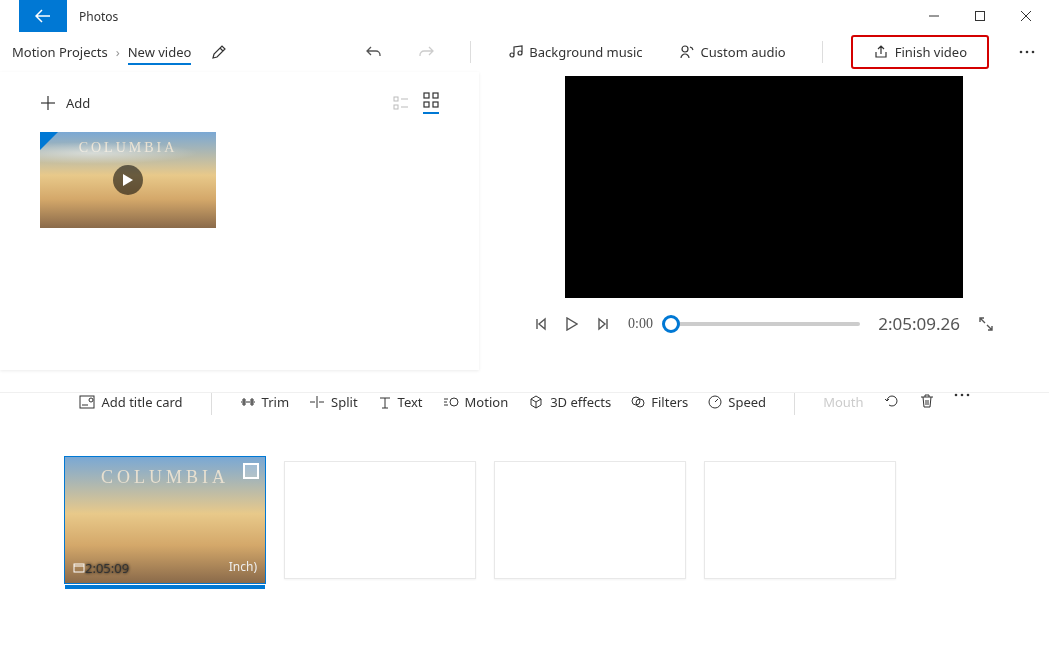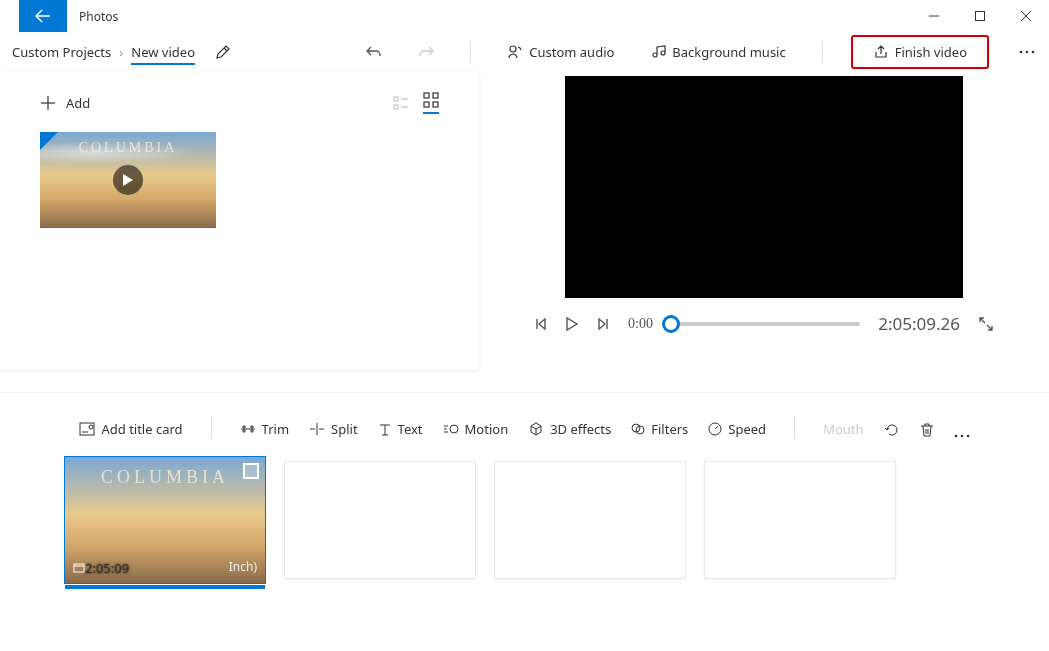--- a/index.html
+++ b/index.html
@@ -35,21 +35,21 @@
 .thumb-text { position:absolute; top:8px; left:0; right:0; text-align:center; font-family:serif; font-size:14px; letter-spacing:3px; color:#e8e0d0; font-weight:300; }
 .thumb-play { width:30px; height:30px; background:rgba(0,0,0,.55); border-radius:50%; display:flex; align-items:center; justify-content:center; z-index:3; }
 .preview-area { flex:1; display:flex; flex-direction:column; align-items:center; padding-top:4px; }
 .preview-video { width:398px; height:222px; background:#000; }
 .player-ctrls { width:460px; display:flex; align-items:center; gap:18px; margin-top:14px; }
 .pc-btn { display:flex; align-items:center; justify-content:center; }
 .time-cur { font-size:14px; color:#555;font-family:Liberation Serif, serif; }
 .seek { flex:1; height:4px; background:#ccc; border-radius:2px; position:relative; }
 .seek-handle { position:absolute; left:0; top:50%; transform:translate(-50%,-50%); width:18px; height:18px; border-radius:50%; background:#fff; border:3px solid #0078d4; }
 .time-total { font-size:17px; color:#555; }
-.toolbar { height:46px; display:flex; align-items:flex-end; justify-content:center; gap:20px; margin-top:22px; border-top:1px solid #f0f0f0; }
+.toolbar { height:46px; display:flex; align-items:flex-start; justify-content:center; gap:20px; margin-top:22px; border-top:1px solid #f0f0f0; }
 .tb-btn { display:flex; align-items:center; gap:6px; }
 .tb-disabled { color:#ccc; }
 .storyboard { padding:18px 64px; display:flex; gap:18px; }
 .sb-clip { width:202px; height:128px; position:relative; border:1px solid #b8b8b8; }
 .sb-clip.active { border:1px solid #0078d4; }
 .sb-img { width:100%; height:100%; background:linear-gradient(180deg,#7aa8d4 0%,#e8c98a 45%,#d4a86a 70%,#8a6a4a 100%); position:relative; overflow:hidden; }
 .sb-img .thumb-text { font-size:18px; top:10px; letter-spacing:4px; }
 .sb-dur { position:absolute; bottom:6px; left:8px; color:#fff; font-size:15px; display:flex; align-items:center; gap:0; text-shadow:0 0 3px #000; }
 .sb-note { position:absolute; bottom:8px; right:8px; color:#eee; font-size:12px; }
 .sb-check { position:absolute; top:6px; right:6px; width:16px; height:16px; border:2px solid #fff; background:rgba(255,255,255,.2); }
@@ -82,21 +82,21 @@
         <svg width="10" height="10">
           <line x1="0" y1="0" x2="10" y2="10" stroke="#333"></line>
           <line x1="10" y1="0" x2="0" y2="10" stroke="#333"></line>
         </svg>
       </div>
   </div>
 </div>
 
 <div class="header-row">
   <div class="crumbs">
-    <span>Custom Projects</span>
+    <span>Motion Projects</span>
     <span class="chev">›</span>
     <span class="crumb-current">New video</span>
   </div>
   <div class="edit-ic">
     <svg width="16" height="16" viewBox="0 0 16 16" fill="none" stroke="#333" stroke-width="1.2">
         <path d="M2 14l1-4 8-8 3 3-8 8-4 1zM9 4l3 3"></path>
       </svg>
   </div>
   <div class="hdr-spacer"></div>
   <div class="hdr-group">
@@ -106,30 +106,30 @@
         </svg>
     </div>
     <div class="hdr-btn">
       <svg width="16" height="16" viewBox="0 0 16 16" fill="none" stroke="#ccc" stroke-width="1.3">
           <path d="M11 3l4 4-4 4M15 7H6a4 4 0 0 0-4 4v1"></path>
         </svg>
     </div>
     <div class="pipe"></div>
     <div class="hdr-btn">
       <svg width="16" height="16" viewBox="0 0 16 16" fill="none" stroke="#333" stroke-width="1.2">
+          <path d="M5 13a2 2 0 1 1 0-4 2 2 0 0 1 0 4zM13 11a2 2 0 1 1 0-4 2 2 0 0 1 0 4zM7 11V3l8-1v7"></path>
+        </svg>
+      <span>Background music</span>
+    </div>
+    <div class="hdr-btn">
+      <svg width="16" height="16" viewBox="0 0 16 16" fill="none" stroke="#333" stroke-width="1.2">
           <circle cx="6" cy="5" r="3"></circle>
           <path d="M2 14c0-2 2-4 4-4s4 2 4 4M11 3l2 1 1 2"></path>
         </svg>
       <span>Custom audio</span>
-    </div>
-    <div class="hdr-btn">
-      <svg width="16" height="16" viewBox="0 0 16 16" fill="none" stroke="#333" stroke-width="1.2">
-          <path d="M5 13a2 2 0 1 1 0-4 2 2 0 0 1 0 4zM13 11a2 2 0 1 1 0-4 2 2 0 0 1 0 4zM7 11V3l8-1v7"></path>
-        </svg>
-      <span>Background music</span>
     </div>
     <div class="pipe"></div>
     <div class="finish-btn">
       <svg width="16" height="16" viewBox="0 0 16 16" fill="none" stroke="#333" stroke-width="1.2">
           <path d="M3 8v5h10V8M8 2v8M5 5l3-3 3 3"></path>
         </svg>
       <span>Finish video</span>
     </div>
     <div class="hdr-btn" style="padding:6px 2px 6px 10px;">
       <svg width="16" height="4" viewBox="0 0 16 4" fill="#333">

